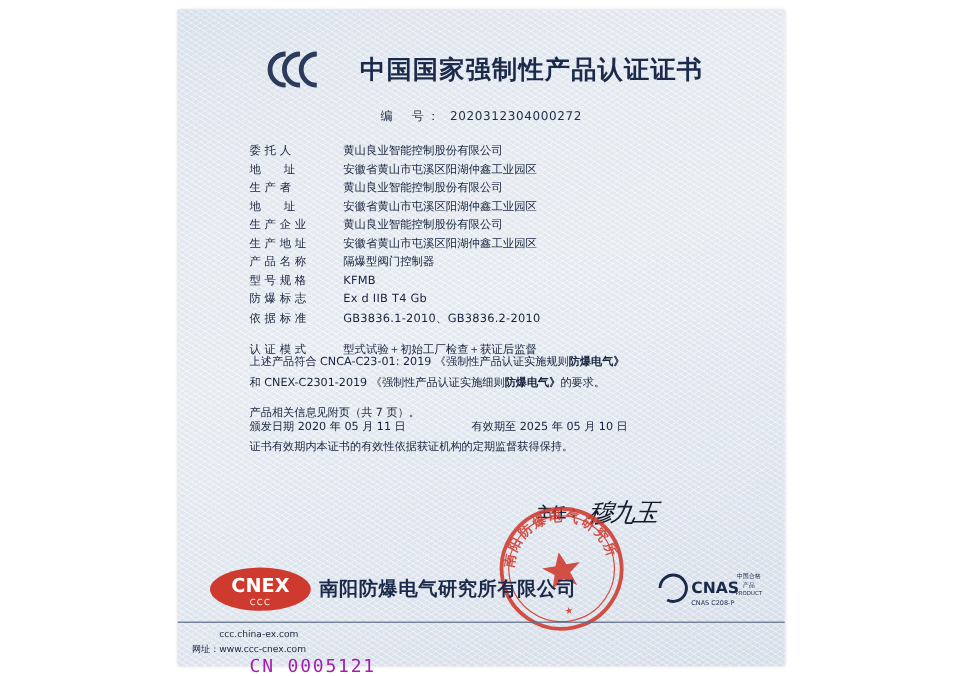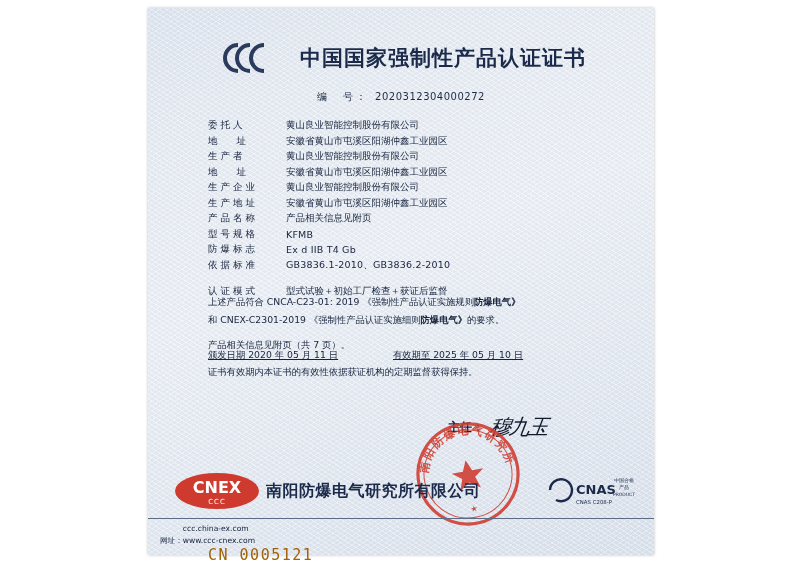--- a/index.html
+++ b/index.html
@@ -132,21 +132,20 @@
   .bold { font-weight: bold; font-family: Liberation Serif, serif; }
 
   .dates {
     position: absolute;
     left: 60px;
     top: 341px;
     width: 400px;
     font-size: 9.3px;
     color: #16233d;
     display: flex;
-    text-decoration: underline;
   }
   .dates .issue { width: 185px; }
   .valid-note {
     position: absolute;
     left: 60px;
     top: 358px;
     width: 400px;
     font-size: 9.3px;
     color: #16233d;
   }
@@ -241,21 +240,21 @@
   .fcol.b { width: 210px; }
   .fcol.c { width: 128px; }
 
   
   .serial {
     position: absolute;
     left: 208px;
     top: 546px;
     font-family: "DejaVu Sans Mono", "Liberation Mono", monospace;
     font-size: 15px;
-    color: #a16207;
+    color: #a21caf;
     letter-spacing: 1.5px;
   }
 </style>
 </head>
 <body>
 
 <div class="page">
 
   <div class="cert">
     <div class="cert-inner">
@@ -297,21 +296,21 @@
         <div class="frow">
           <div class="fname">生 产 企 业</div>
           <div class="fval">黄山良业智能控制股份有限公司</div>
         </div>
         <div class="frow">
           <div class="fname">生 产 地 址</div>
           <div class="fval">安徽省黄山市屯溪区阳湖仲鑫工业园区</div>
         </div>
         <div class="frow">
           <div class="fname">产 品 名 称</div>
-          <div class="fval">产品相关信息见附页</div>
+          <div class="fval">隔爆型阀门控制器</div>
         </div>
         <div class="frow">
           <div class="fname">型 号 规 格</div>
           <div class="fval latin">KFMB</div>
         </div>
         <div class="frow">
           <div class="fname">防 爆 标 志</div>
           <div class="fval latin">Ex d IIB T4 Gb</div>
         </div>
         <div class="frow">

